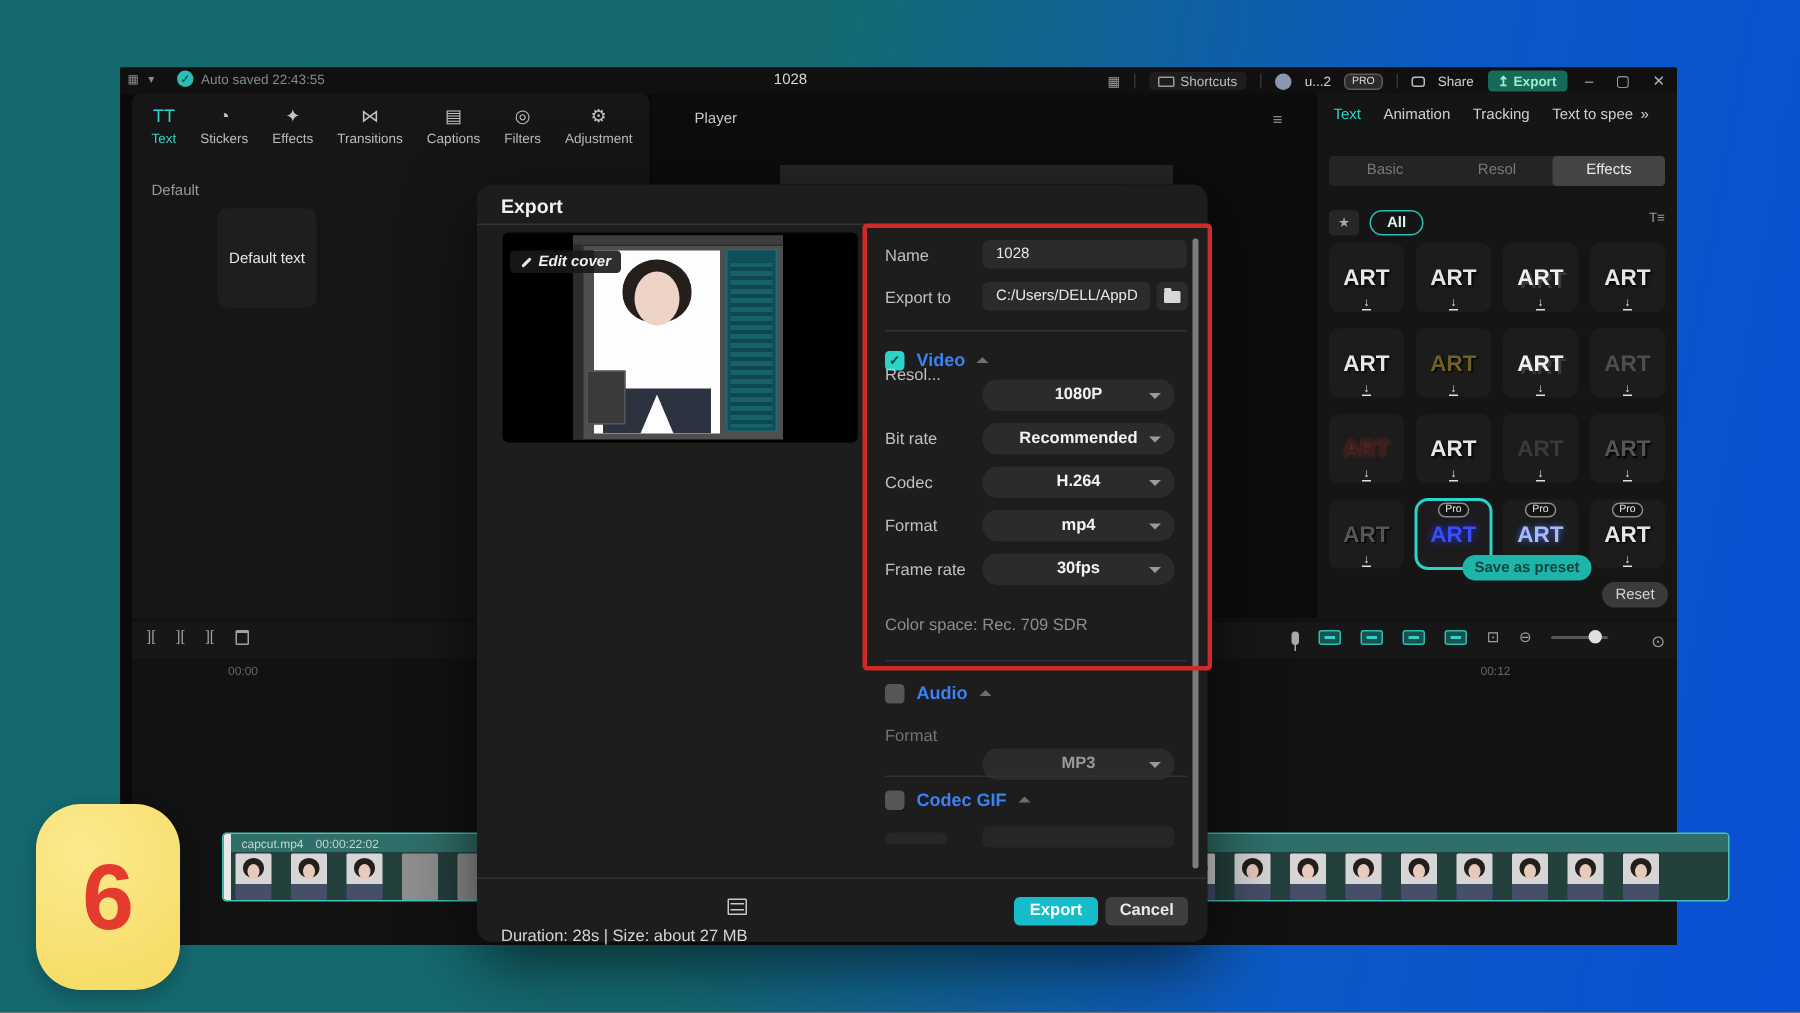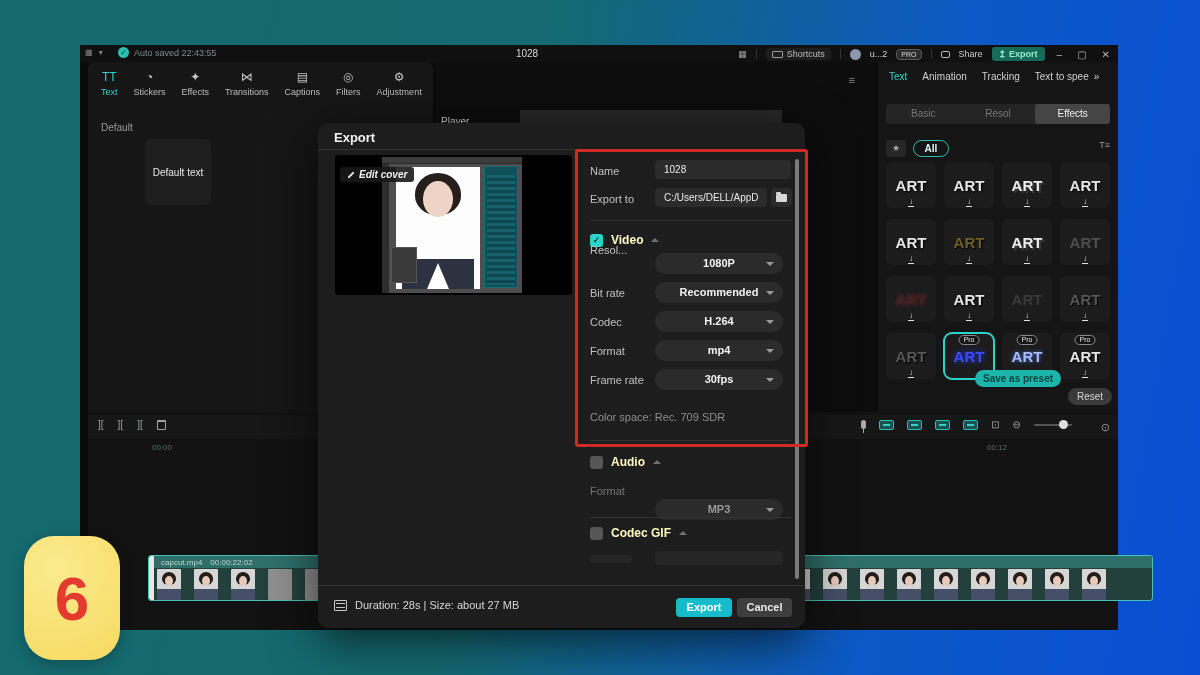--- a/index.html
+++ b/index.html
@@ -45,21 +45,21 @@
   .tab .ticon { font-size:12px; color:#c3c3c3; height:14px; line-height:14px; }
   .tab .tlabel { font-size:9px; color:#bdbdbd; }
   .tab.active .ticon, .tab.active .tlabel { color:#2bd4c8; }
   .section-label { position:absolute; left:13px; top:60px; font-size:10px; color:#9a9a9a; }
   .preset-card { position:absolute; left:13px; top:77px; width:66px; height:66px;
     background:#1e1e1e; border-radius:6px; display:flex; align-items:center; justify-content:center;margin-left:44px; }
   .preset-card span { font-size:10px; color:#e8e8e8; }
 
   
   .player-panel { position:absolute; left:355px; top:17px; width:440px; height:350px; background:#0d0d0d; }
-  .player-label { position:absolute; left:6px; top:12px; font-size:10px; color:#c9c9c9;margin-top:42px; }
+  .player-label { position:absolute; left:28px; top:12px; font-size:10px; color:#c9c9c9; }
   .hamburger { position:absolute; right:20px; top:12px; font-size:11px; color:#8a8a8a; }
   .ps-strip { position:absolute; left:440px; top:65px; width:262px; height:13px; background:#272727; z-index:2; }
 
   
   .right-panel { position:absolute; left:798px; top:17px; width:240px; height:350px; background:#151515; }
   .rp-tabs { position:absolute; left:11px; top:9px; display:flex; gap:15px; align-items:center; }
   .rp-tab { font-size:10px; color:#cfcfcf; }
   .rp-tab.active { color:#2bd4c8; }
   .rp-chev { font-size:10px; color:#cfcfcf; margin-left:-10px; }
   .rp-subtabs { position:absolute; left:8px; top:42px; width:224px; height:20px; background:#242424;
@@ -166,36 +166,36 @@
   .folder-btn { position:absolute; left:453px; width:21px; height:19px; background:#2b2b2b; border-radius:4px;
     display:flex; align-items:center; justify-content:center; }
   .folder-ic { position:relative; width:11px; height:8px; background:#d8d8d8; border-radius:1px; }
   .folder-ic::before { content:""; position:absolute; left:0; top:-2px; width:5px; height:2px;
     background:#d8d8d8; border-radius:1px 1px 0 0; }
   .divider { position:absolute; left:272px; width:201px; height:1px; background:#323232; }
   .chk-row { position:absolute; left:272px; display:flex; align-items:center; gap:8px; }
   .cb { width:13px; height:13px; border-radius:3px; background:#565656; font-size:9px; line-height:13px;
     text-align:center; color:#565656; }
   .cb.checked { background:#2bd4c8; color:#123a37; font-weight:bold; }
-  .chk-row .sec { font-size:12px; font-weight:bold; color:#fef9c3; }
+  .chk-row .sec { font-size:12px; font-weight:bold; color:#3b82f6; }
   .tri-up { width:0; height:0; border-left:4px solid transparent; border-right:4px solid transparent;
     border-bottom:4px solid #6f6f6f; }
   .dd { position:absolute; left:337px; width:128px; height:21px; background:#2b2b2b; border-radius:10px; }
   .dd .val { display:block; text-align:center; line-height:21px; font-size:11px; font-weight:bold; color:#f2f2f2; }
   .dd.dim .val { color:#9a9a9a; }
   .dd .tri-dn { position:absolute; right:9px; top:9px; width:0; height:0;
     border-left:4px solid transparent; border-right:4px solid transparent; border-top:4px solid #9a9a9a; }
   .colorspace { position:absolute; left:272px; top:288px; font-size:11px; color:#8d8d8d; }
   .ghost-bar { position:absolute; background:#262626; border-radius:4px; }
   .dlg-scroll { position:absolute; right:6px; top:36px; width:4px; height:420px; background:#7c7c7c; border-radius:2px; }
   .dlg-footer { position:absolute; left:0; bottom:0; width:100%; height:43px; border-top:1px solid #333; }
   .film { position:relative; width:13px; height:11px; border:1px solid #c9c9c9; border-radius:1px; }
   .film::before { content:""; position:absolute; left:1px; right:1px; top:2px; height:1px; background:#c9c9c9; }
   .film::after  { content:""; position:absolute; left:1px; right:1px; bottom:2px; height:1px; background:#c9c9c9; }
-  .finfo { position:absolute; left:16px; top:13px; display:flex; gap:8px; align-items:center; }
+  .finfo { position:absolute; left:16px; top:13px; display:flex; gap:8px; align-items:flex-end;flex-direction:column; }
   .finfo span.t { font-size:11px; color:#d6d6d6; }
   .btn { position:absolute; top:12px; height:19px; border-radius:4px; font-size:11px; font-weight:bold;
     text-align:center; line-height:19px; }
   .btn-export { right:73px; width:56px; background:#17bccb; color:#ffffff; }
   .btn-cancel { right:13px; width:55px; background:#3e3e3e; color:#e8e8e8; }
 
   
   .redrect { position:absolute; left:575px; top:149px; width:233px; height:298px;
     border:3px solid #cf2a25; border-radius:3px; z-index:60; }
   .badge { position:absolute; left:24px; top:536px; width:96px; height:124px; border-radius:30px;

